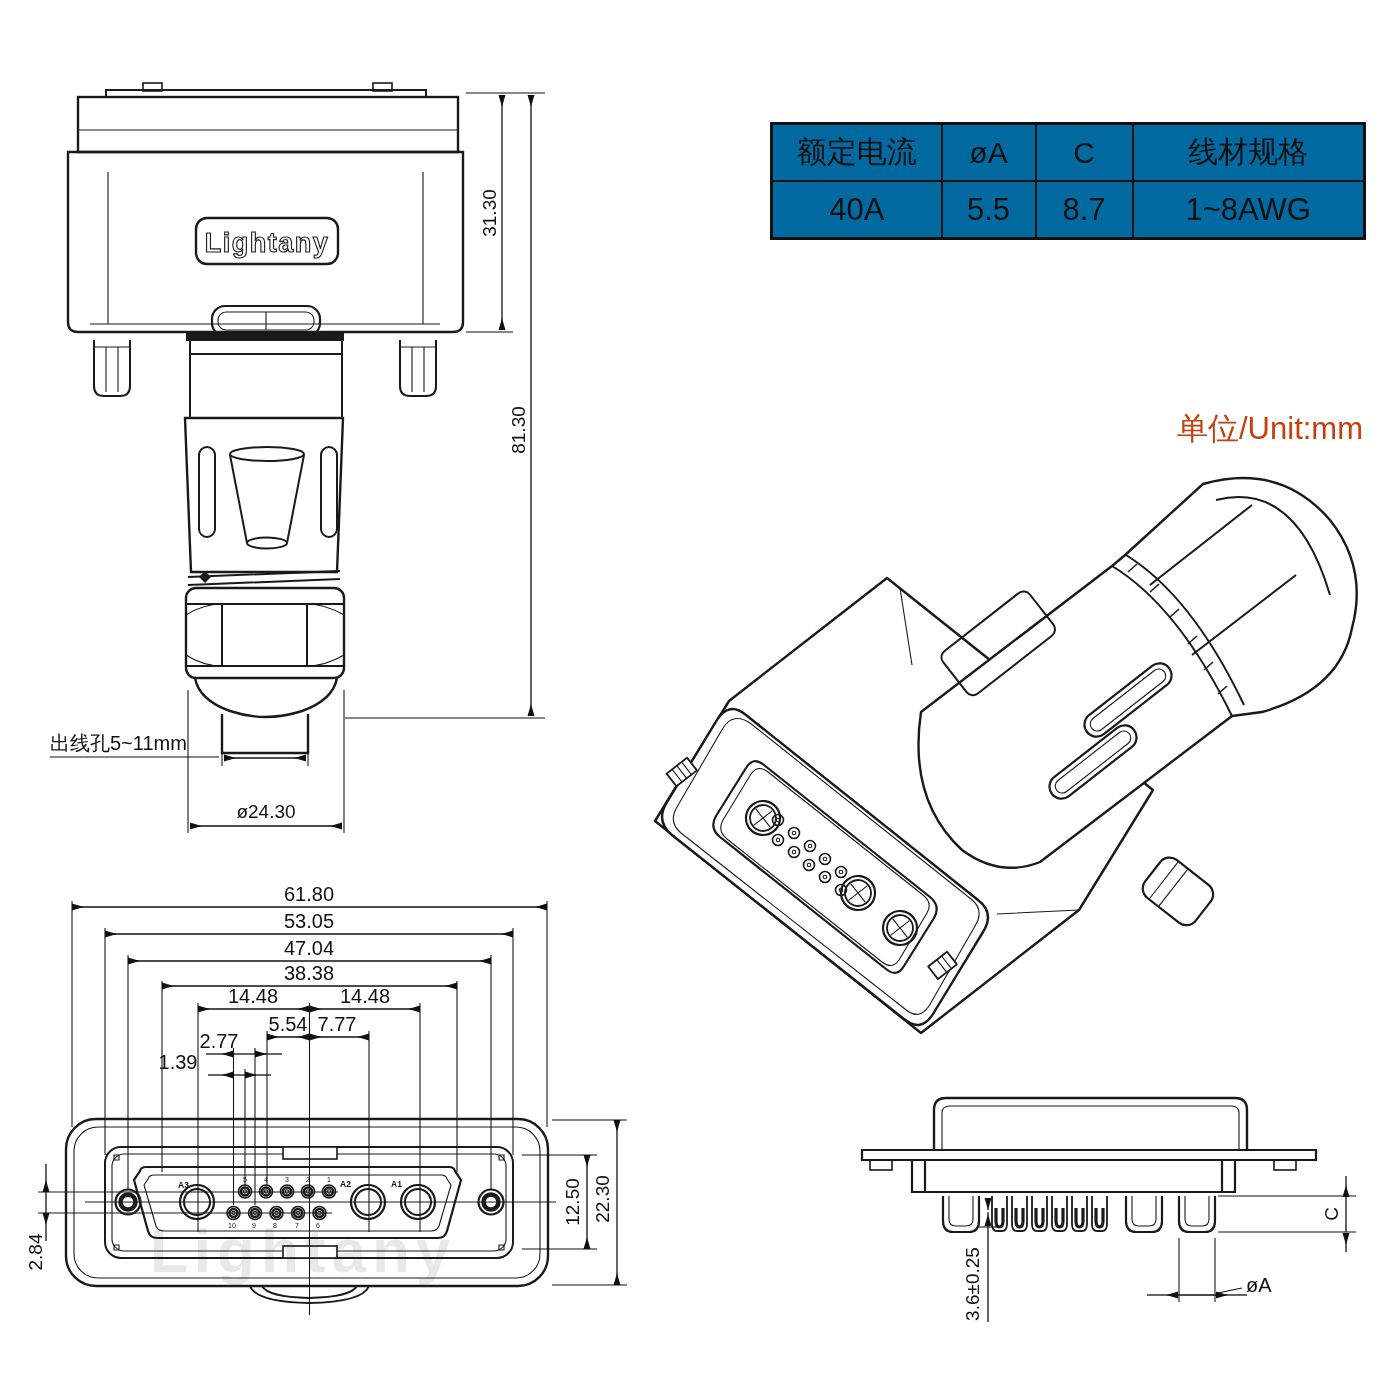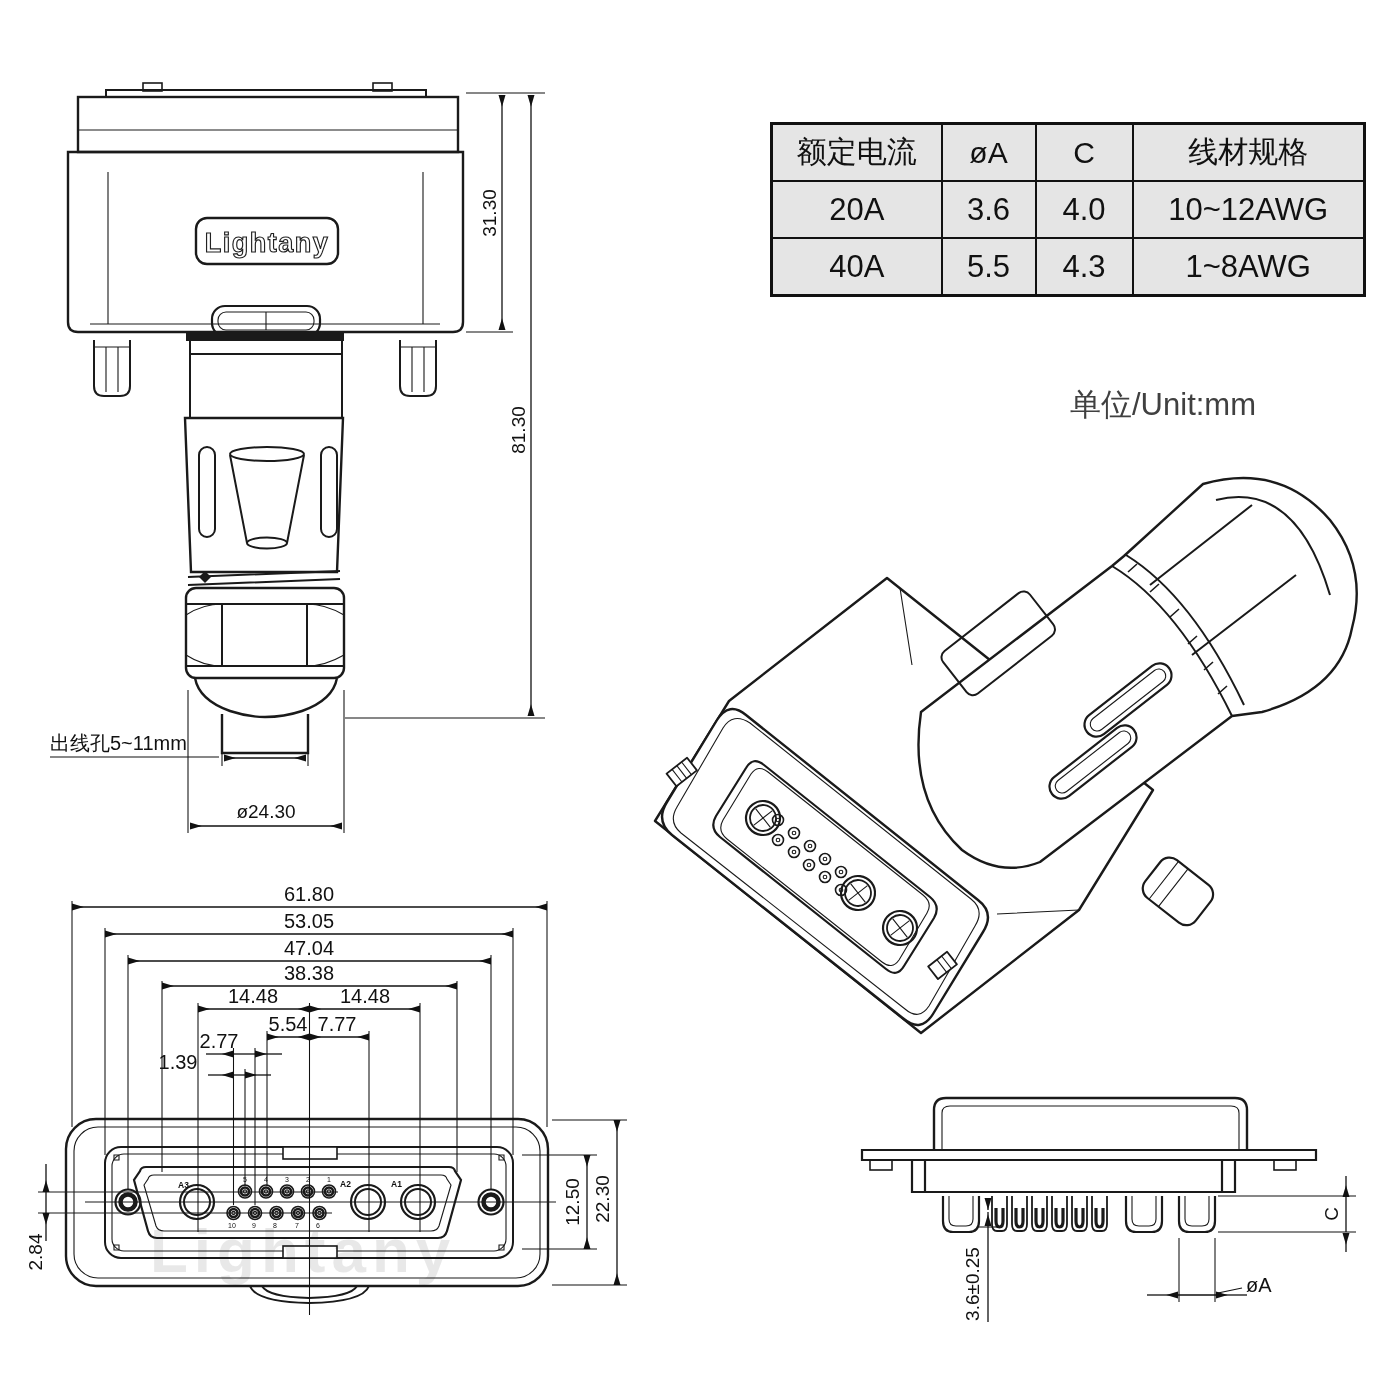--- a/index.html
+++ b/index.html
@@ -19,28 +19,28 @@
   .s18{stroke-width:1.8;}
   .s16{stroke-width:1.6;}
   .thin{stroke-width:1.1;}
   .dim{stroke:#111;stroke-width:1.3;fill:none;}
   .arr2{marker-start:url(#ar);marker-end:url(#ar);}
   .arr1{marker-end:url(#ar);}
   .ext{stroke:#111;stroke-width:1.05;fill:none;}
   .darkU{stroke-width:3.2;}
   
   .spec-table-wrap{position:absolute;left:770px;top:122px;z-index:2;}
-  table.spec{border-collapse:collapse;table-layout:fixed;width:593px;background:#e5e5e5;}
+  table.spec{border-collapse:collapse;table-layout:fixed;width:593px;background:#0369a1;}
   table.spec th,table.spec td{border:2.4px solid #111;text-align:center;vertical-align:middle;
      font-weight:400;padding:0;height:55px;font-size:31px;white-space:nowrap;overflow:hidden;}
   table.spec{border:3px solid #111;}
   table.spec th{font-size:30px;}
   col.c1{width:170px;} col.c2{width:94px;} col.c3{width:97px;} col.c4{width:232px;}
-  .unit-note{position:absolute;left:963px;top:384px;width:400px;text-align:center;
-     font-size:31px;z-index:2;color:#404040;}
+  .unit-note{position:absolute;left:963px;top:408px;width:400px;text-align:right;
+     font-size:31px;z-index:2;color:#c2410c;}
 </style>
 </head>
 <body>
 
 <div class="page">
 
 <svg class="drawing" width="1400" height="1400" viewBox="0 0 1400 1400">
   <defs>
     <marker id="ar" viewBox="0 0 12 8" refX="11.5" refY="4" markerWidth="13" markerHeight="8.5" markerUnits="userSpaceOnUse" orient="auto-start-reverse">
       <path d="M0.5,4 L11.5,0.7 L11.5,7.3 Z" fill="#111"></path>
@@ -387,29 +387,23 @@
     <thead>
       <tr>
         <th>额定电流</th>
         <th>øA</th>
         <th>C</th>
         <th>线材规格</th>
       </tr>
     </thead>
     <tbody>
       <tr>
-        <td>20A</td>
-        <td>3.6</td>
-        <td>4.0</td>
-        <td>10~12AWG</td>
-      </tr>
-      <tr>
         <td>40A</td>
         <td>5.5</td>
-        <td>4.3</td>
+        <td>8.7</td>
         <td>1~8AWG</td>
       </tr>
     </tbody>
   </table>
 </div>
 
 <div class="unit-note">单位/Unit:mm</div>
 
 </div>
 

